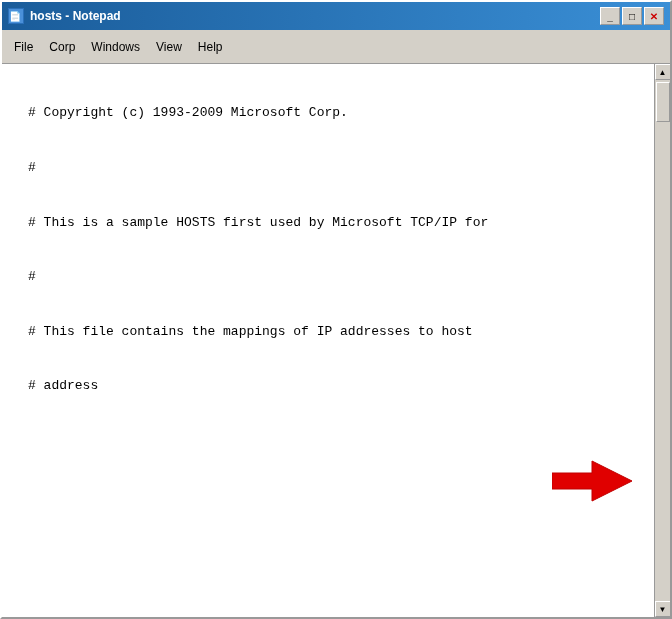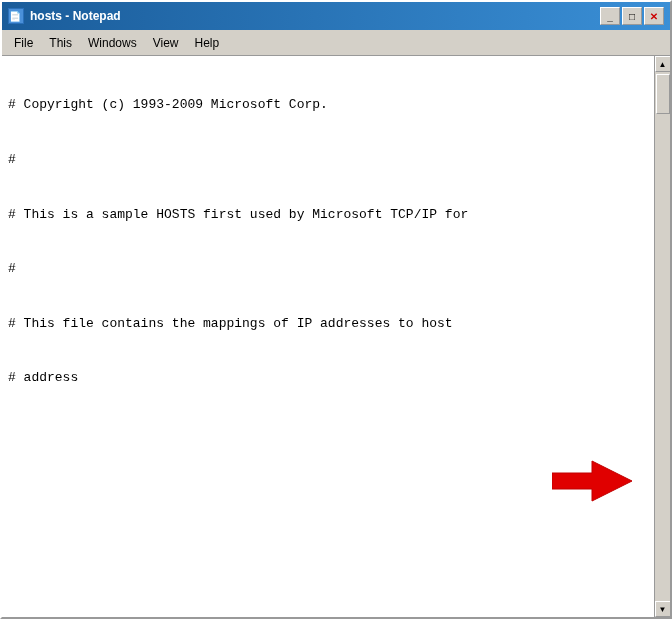--- a/index.html
+++ b/index.html
@@ -67,21 +67,21 @@
       font-weight: bold;
       color: #000;
     }
 
     .title-btn.close {
       background: #d4d0c8;
     }
 
     .menu-bar {
       background: #d4d0c8;
-      height: 26px;
+      height: 34px;
       display: flex;
       align-items: center;
       padding: 12px 4px;
       border-bottom: 1px solid #999;
     }
 
     .menu-item {
       padding: 2px 8px;
       font-size: 12px;
       cursor: pointer;
@@ -152,20 +152,21 @@
       white-space: pre;
       color: #000;
       background: white;
       height: 100%;
       overflow: hidden;
     }
 
     .text-content .line {
       display: block;
       min-height: 18px;
+      margin-left: 20px;
     }
 
     
     .red-arrow {
       position: absolute;
       right: 22px;
       bottom: 108px;
     }
   </style>
 </head>
@@ -180,21 +181,21 @@
     </div>
     <div class="title-bar-buttons">
       <div class="title-btn">_</div>
       <div class="title-btn">□</div>
       <div class="title-btn close" style="color:#c00; font-weight:bold;">✕</div>
     </div>
   </div>
 
   <div class="menu-bar">
     <div class="menu-item">File</div>
-    <div class="menu-item">This</div>
+    <div class="menu-item">Corp</div>
     <div class="menu-item">Windows</div>
     <div class="menu-item">View</div>
     <div class="menu-item">Help</div>
   </div>
 
   <div class="editor-area">
     <div class="editor-content">
       <div class="text-content">
         <span class="line"># Copyright (c) 1993-2009 Microsoft Corp.</span>
         <span class="line">#</span>

